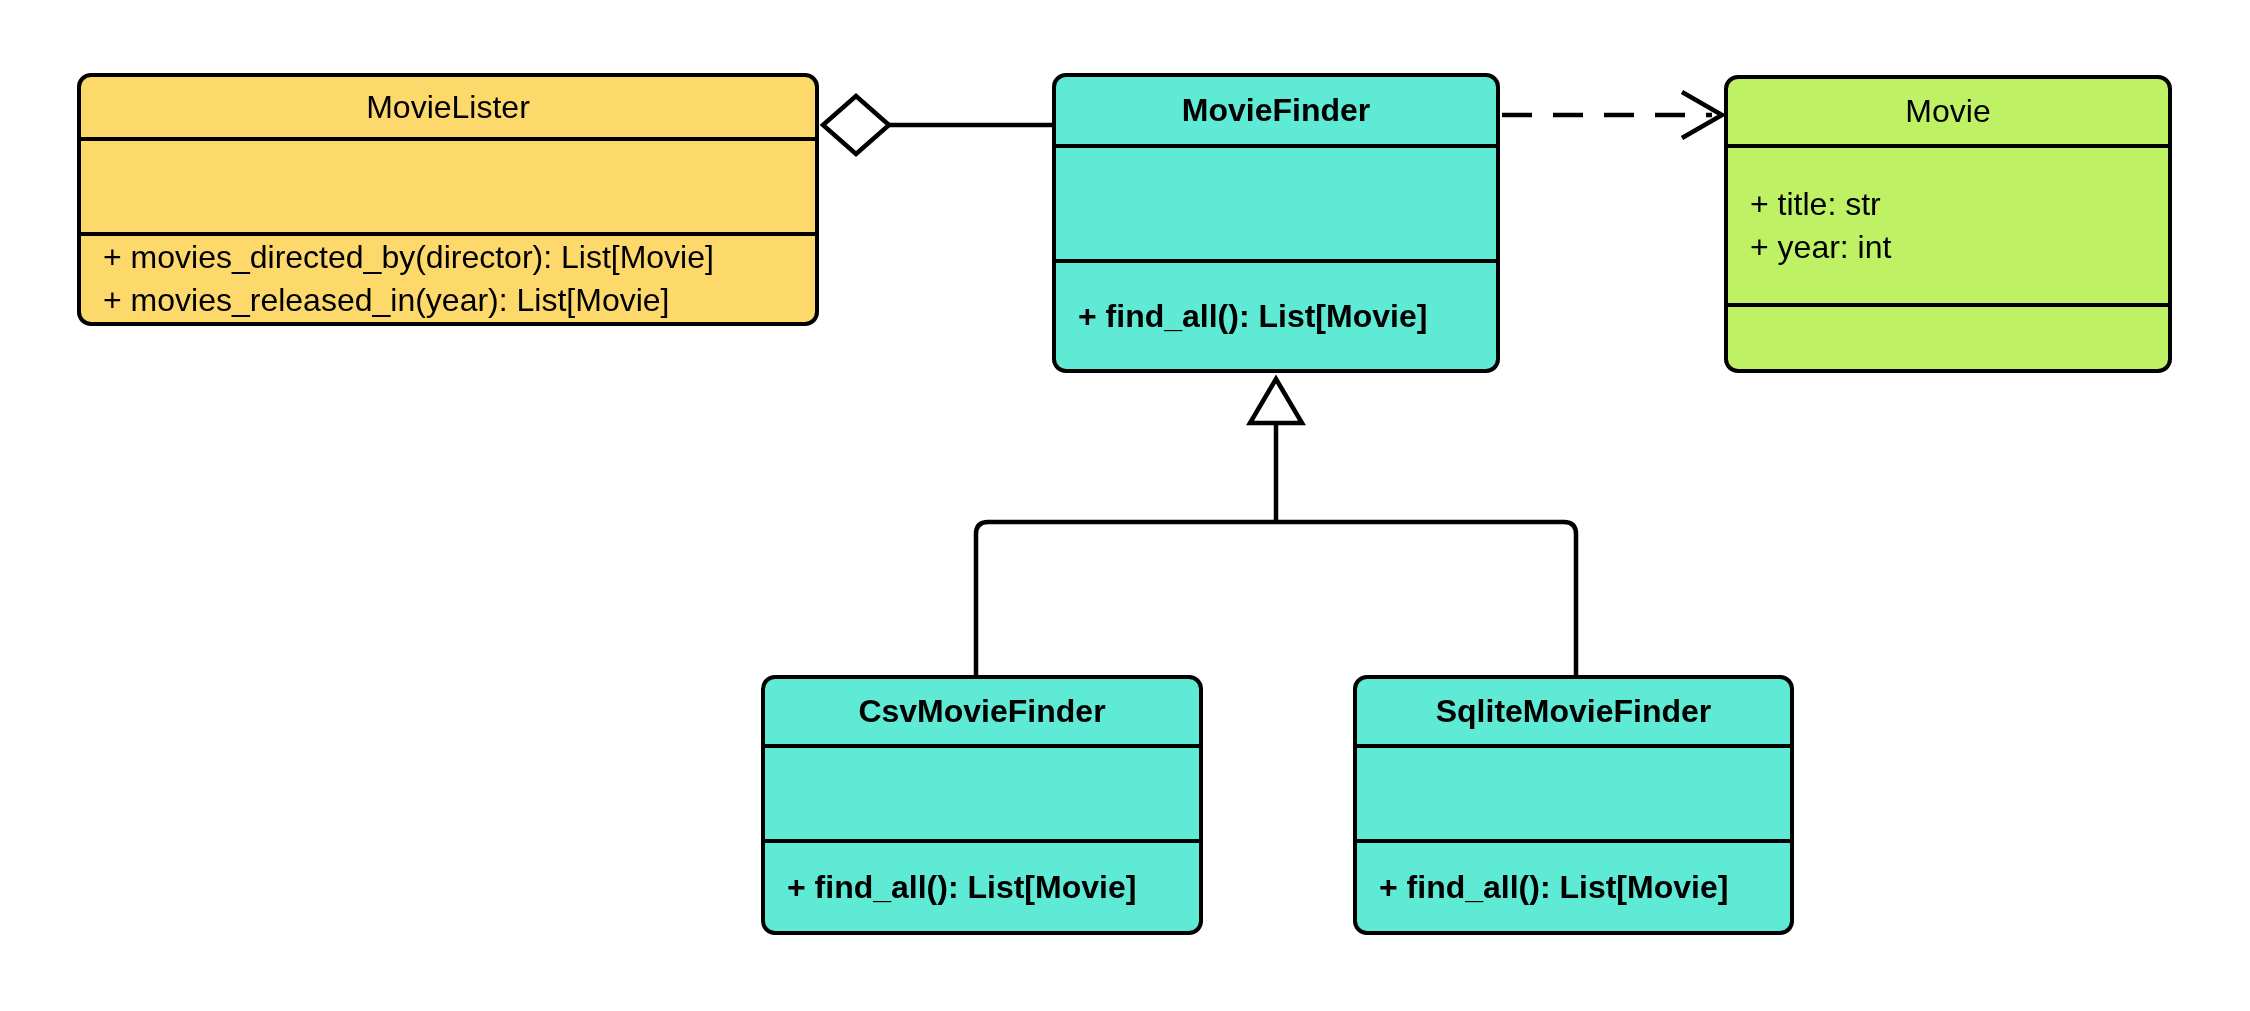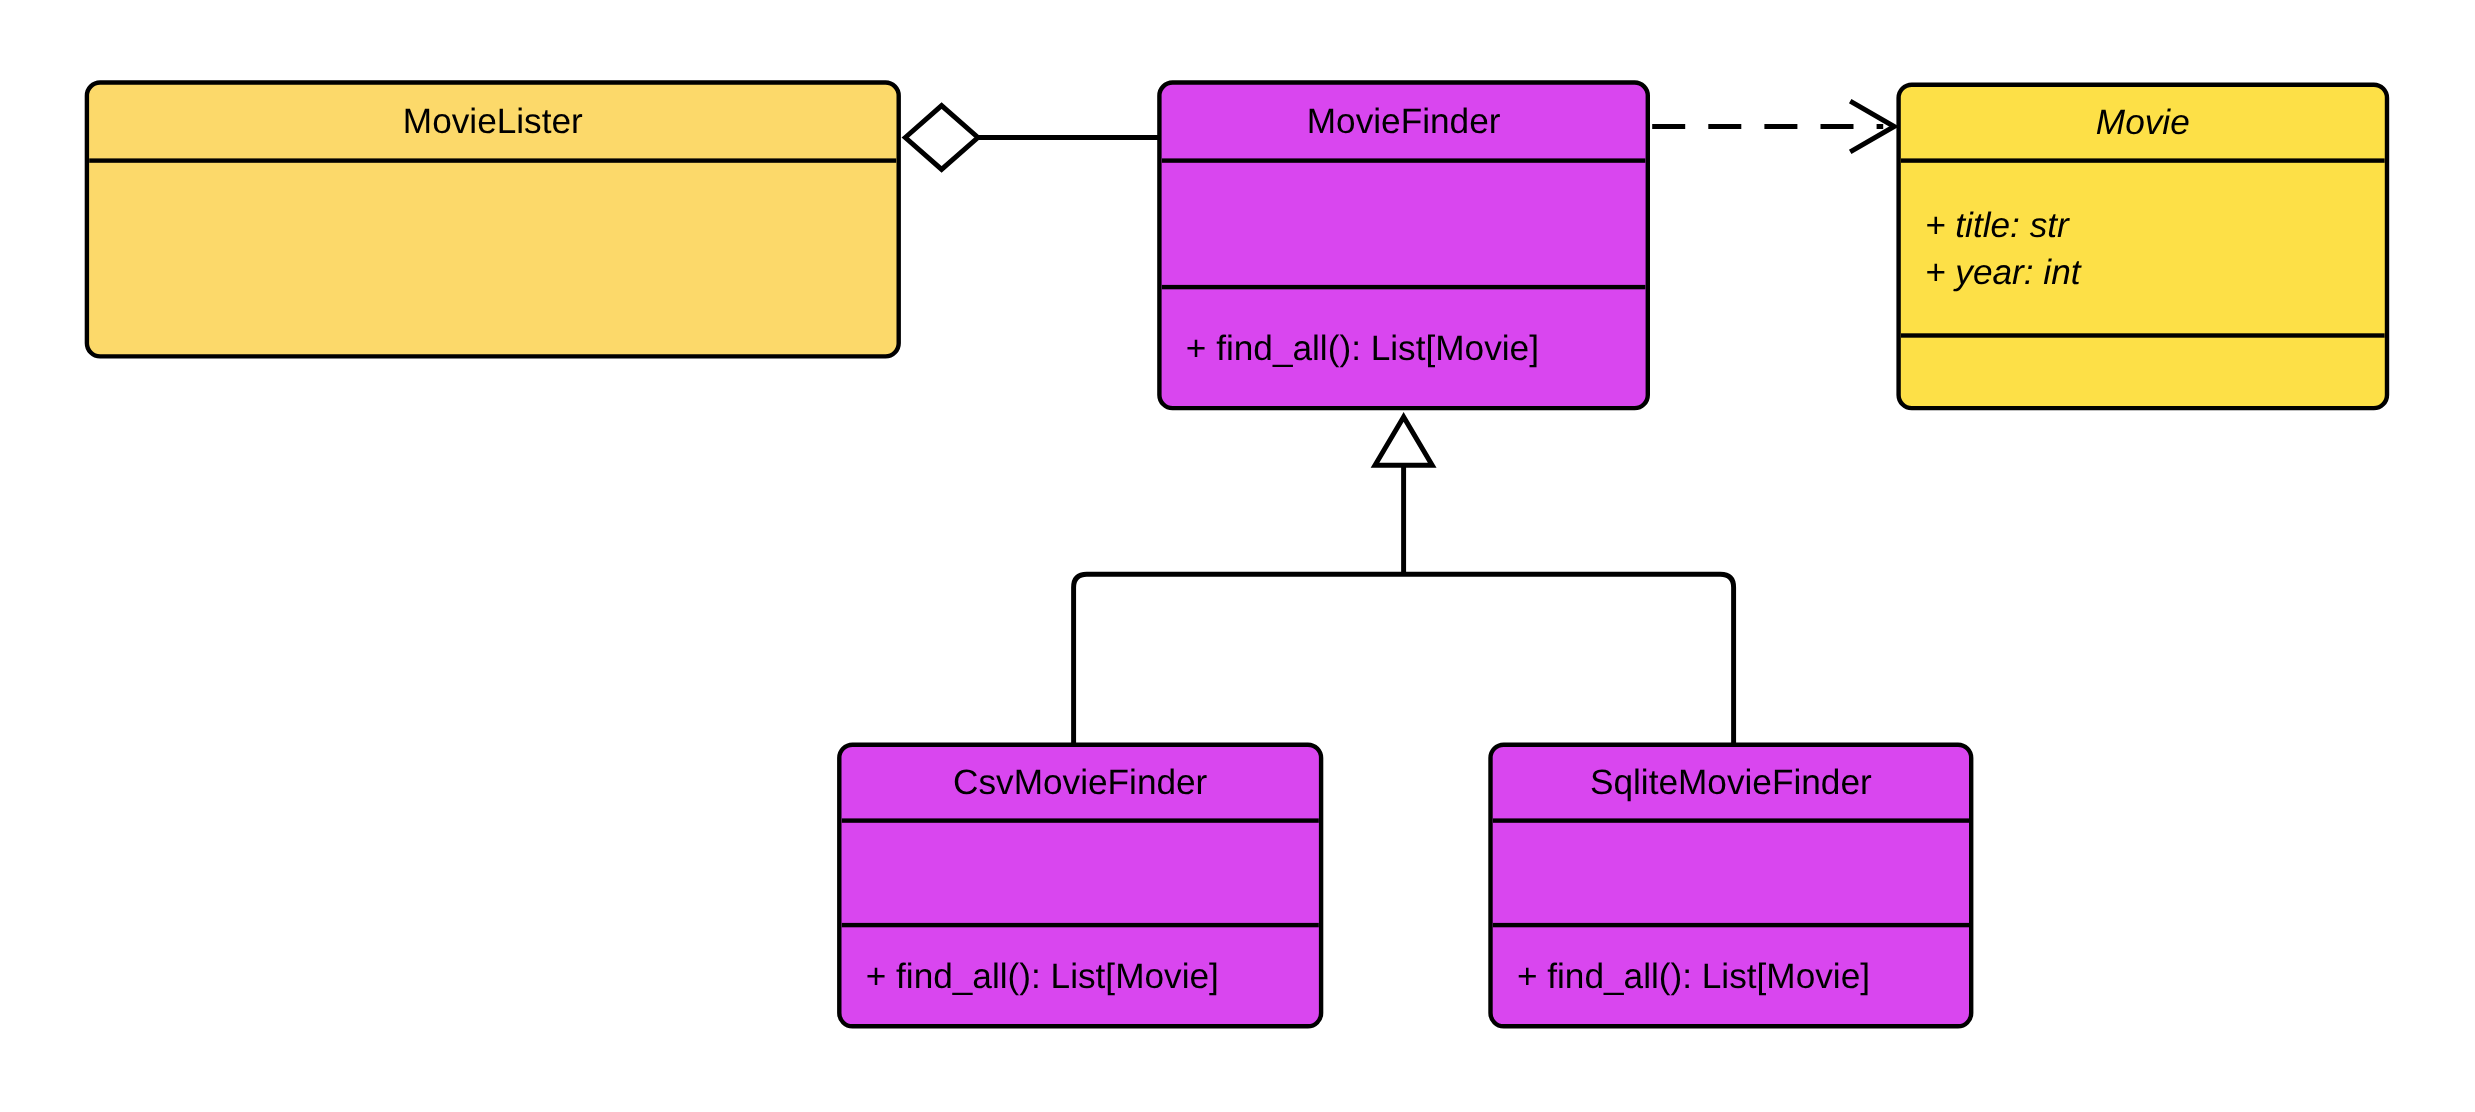--- a/index.html
+++ b/index.html
@@ -11,22 +11,22 @@
   .uml-class{
     position:absolute;
     background:#ccc;
     border:4px solid #000;
     border-radius:14px;
     box-sizing:border-box;
     display:flex;flex-direction:column;
     overflow:hidden;
   }
   .uml-class.yellow{background:#FCD96A;}
-  .uml-class.green{background:#d946ef;}
-  .uml-class.blue{background:#fde047;font-style:italic;}
+  .uml-class.green{background:#5eead4;font-weight:bold;}
+  .uml-class.blue{background:#bef264;}
   .compartment{box-sizing:border-box;}
   .title-row{
     display:flex;align-items:center;justify-content:center;
     font-size:32px;
   }
   .member-row{
     border-top:4px solid #000;
     display:flex;flex-direction:column;justify-content:center;
     padding:0 14px 0 22px;
     font-size:32px;line-height:43px;
@@ -56,20 +56,24 @@
       <line x1="1276" y1="522" x2="1276" y2="421" stroke="#000" stroke-width="4.5"></line>
       <polygon points="1276,379 1250,423 1302,423" fill="#ffffff" stroke="#000" stroke-width="4.5" stroke-linejoin="miter"></polygon>
     </g>
   </svg>
 
   <div class="uml-class yellow" style="left:77px;top:73px;width:742px;height:253px;">
     <div class="compartment title-row" style="height:67px;">
       <span>MovieLister</span>
     </div>
     <div class="compartment member-row" style="flex:0 0 95px;"></div>
+    <div class="compartment member-row" style="flex:1 1 auto;">
+      <div class="member-line">+ movies_directed_by(director): List[Movie]</div>
+      <div class="member-line">+ movies_released_in(year): List[Movie]</div>
+    </div>
   </div>
 
   <div class="uml-class green" style="left:1052px;top:73px;width:448px;height:300px;">
     <div class="compartment title-row" style="height:67px;">
       <span>MovieFinder</span>
     </div>
     <div class="compartment member-row" style="flex:0 0 115px;"></div>
     <div class="compartment member-row" style="flex:1 1 auto;">
       <div class="member-line">+ find_all(): List[Movie]</div>
     </div>

